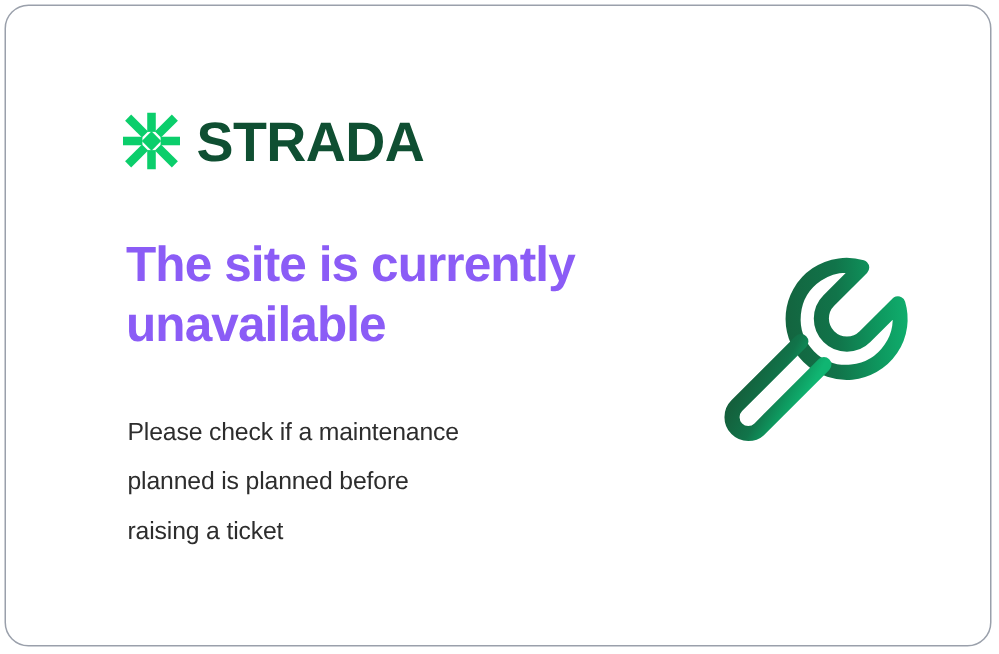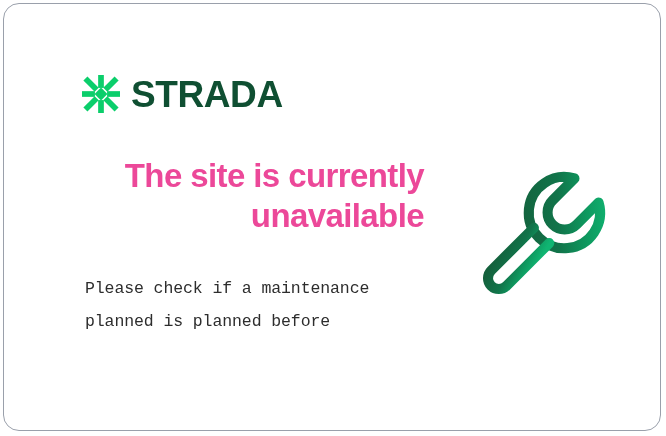--- a/index.html
+++ b/index.html
@@ -59,37 +59,35 @@
   .headline {
     position: absolute;
     left: 80px;
     top: 152px;
     width: 340px;
     margin: 0;
     font-size: 33px;
     font-weight: 700;
     line-height: 1.21;
     letter-spacing: -0.6px;
-    color: #ec4899;
-    text-align: right;
+    color: #8b5cf6;
   }
 
   
   .bodycopy {
     position: absolute;
     left: 81px;
     top: 268px;
     width: 310px;
     margin: 0;
     font-size: 16.5px;
     font-weight: 400;
     line-height: 2.0;
     letter-spacing: -0.1px;
     color: #2d2d2d;
-    font-family: Liberation Mono, monospace;
   }
   .bodycopy span {
     display: block;
   }
 
   
   .wrench {
     position: absolute;
     left: 455px;
     top: 155px;
@@ -128,20 +126,21 @@
       </svg>
     </span>
     <span class="brand-word">STRADA</span>
   </div>
 
   <h1 class="headline">The site is currently unavailable</h1>
 
   <p class="bodycopy">
     <span>Please check if a maintenance</span>
     <span>planned is planned before</span>
+    <span>raising a ticket</span>
   </p>
 
   <div class="wrench">
     <svg viewBox="0 0 200 200" xmlns="http://www.w3.org/2000/svg" aria-hidden="true">
       <defs>
         <linearGradient id="wrenchGrad" x1="0" y1="1" x2="1" y2="0">
           <stop offset="0%" stop-color="#14603C"></stop>
           <stop offset="45%" stop-color="#11744A"></stop>
           <stop offset="75%" stop-color="#0E9A60"></stop>
           <stop offset="100%" stop-color="#10B572"></stop>

